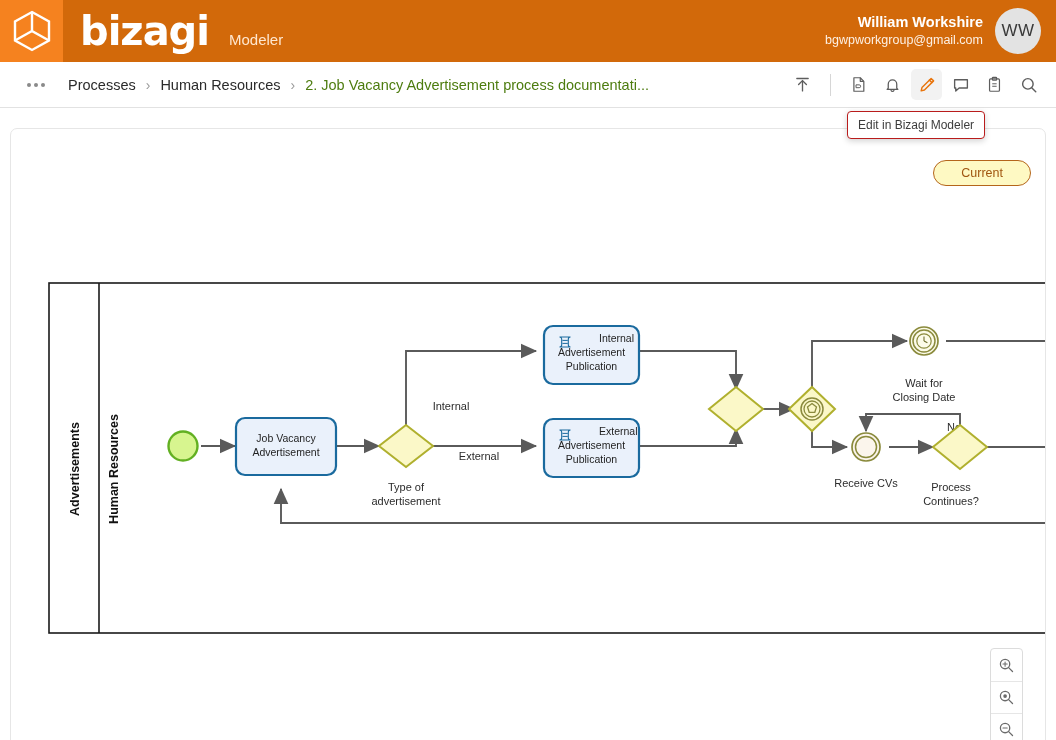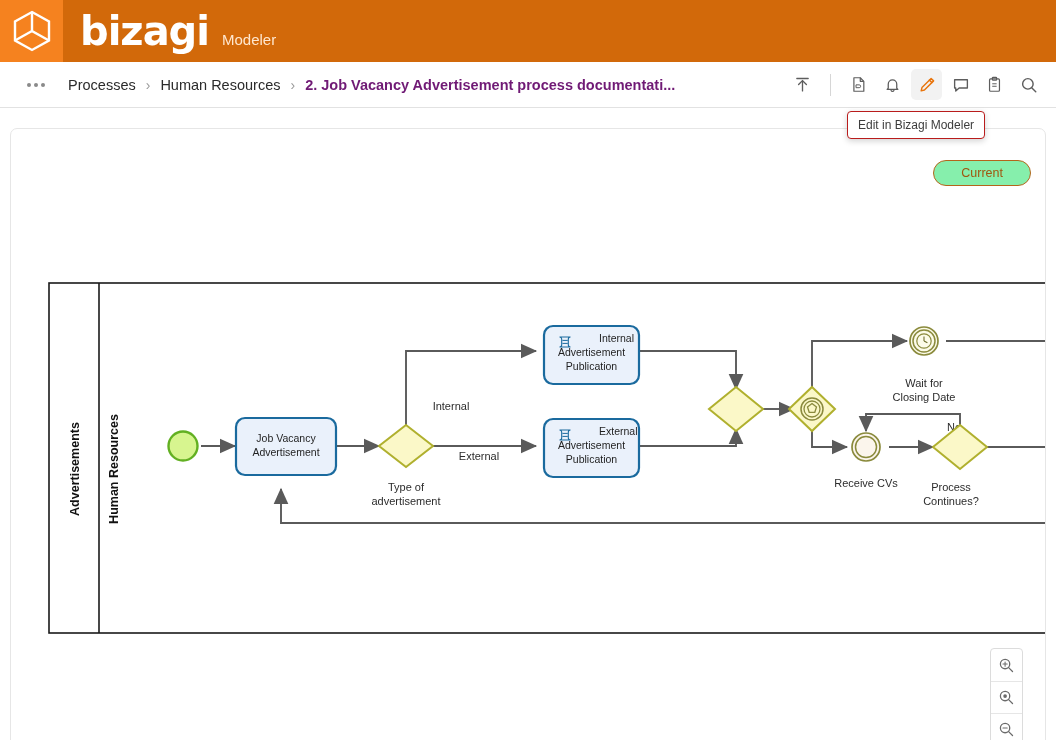--- a/index.html
+++ b/index.html
@@ -33,21 +33,21 @@
     font-size: 40px;
     font-weight: 700;
     color: #ffffff;
     letter-spacing: -1px;
     line-height: 1;
     font-family: "DejaVu Sans", sans-serif;
   }
   .brand-sub {
     font-size: 15px;
     color: #ffe7cf;
-    margin-left: 13px;
+    margin-left: 20px;
     font-weight: 400;
   }
   .user-area {
     margin-left: auto;
     display: flex;
     align-items: center;
     padding-right: 15px;
   }
   .user-text { text-align: right; margin-right: 12px; }
   .user-name {
@@ -80,21 +80,21 @@
   }
   .dots-btn i {
     width: 4px; height: 4px; border-radius: 50%;
     background: #8a8a8a; display: block;
   }
   .crumbs {
     display: flex; align-items: center; margin-left: 18px;
     font-size: 14.5px; min-width: 0;
   }
   .crumb { color: #2b2b2b; white-space: nowrap; cursor: pointer; }
-  .crumb.last { font-weight: 700; color: #701a75; cursor: default; }
+  .crumb.last { font-weight: 400; color: #4d7c0f; cursor: default; }
   .crumb-sep {
     color: #9a9a9a; margin: 0 10px; font-size: 14px;
   }
   .tools {
     margin-left: auto;
     display: flex; align-items: center; gap: 3px;
   }
   .tool {
     width: 31px; height: 31px; border-radius: 5px;
     display: flex; align-items: center; justify-content: center;
@@ -129,21 +129,21 @@
     overflow: hidden;
   }
   .current-badge {
     position: absolute;
     right: 14px; top: 31px;
     border: 1px solid #b4651b;
     color: #a0560f;
     border-radius: 14px;
     font-size: 12.5px;
     padding: 5px 27px;
-    background: #86efac;
+    background: #fef9c3;
     z-index: 10;
   }
   .diagram { position: absolute; left: 0; top: 0; }
   .zoom-ctrls {
     position: absolute;
     right: 22px; bottom: 36px;
     width: 33px;
     border: 1px solid #dcdcdc;
     border-radius: 4px;
     background: #ffffff;
@@ -177,20 +177,27 @@
       <path d="M19,2 L19,21 L36,30.5" fill="none" stroke="#ffffff" stroke-width="2.4"></path>
       <path d="M19,21 L2,30.5" fill="none" stroke="#ffffff" stroke-width="2.4"></path>
     </svg>
   </div>
 
   <div class="brand">
     <span class="brand-name">bizagi</span>
     <span class="brand-sub">Modeler</span>
   </div>
 
+  <div class="user-area">
+    <div class="user-text">
+      <div class="user-name">William Workshire</div>
+      <div class="user-email">bgwpworkgroup@gmail.com</div>
+    </div>
+    <div class="avatar">WW</div>
+  </div>
 </div>
 
 <div class="bcbar">
 
   <div class="dots-btn">
     <i></i>
       <i></i>
       <i></i>
   </div>
 

